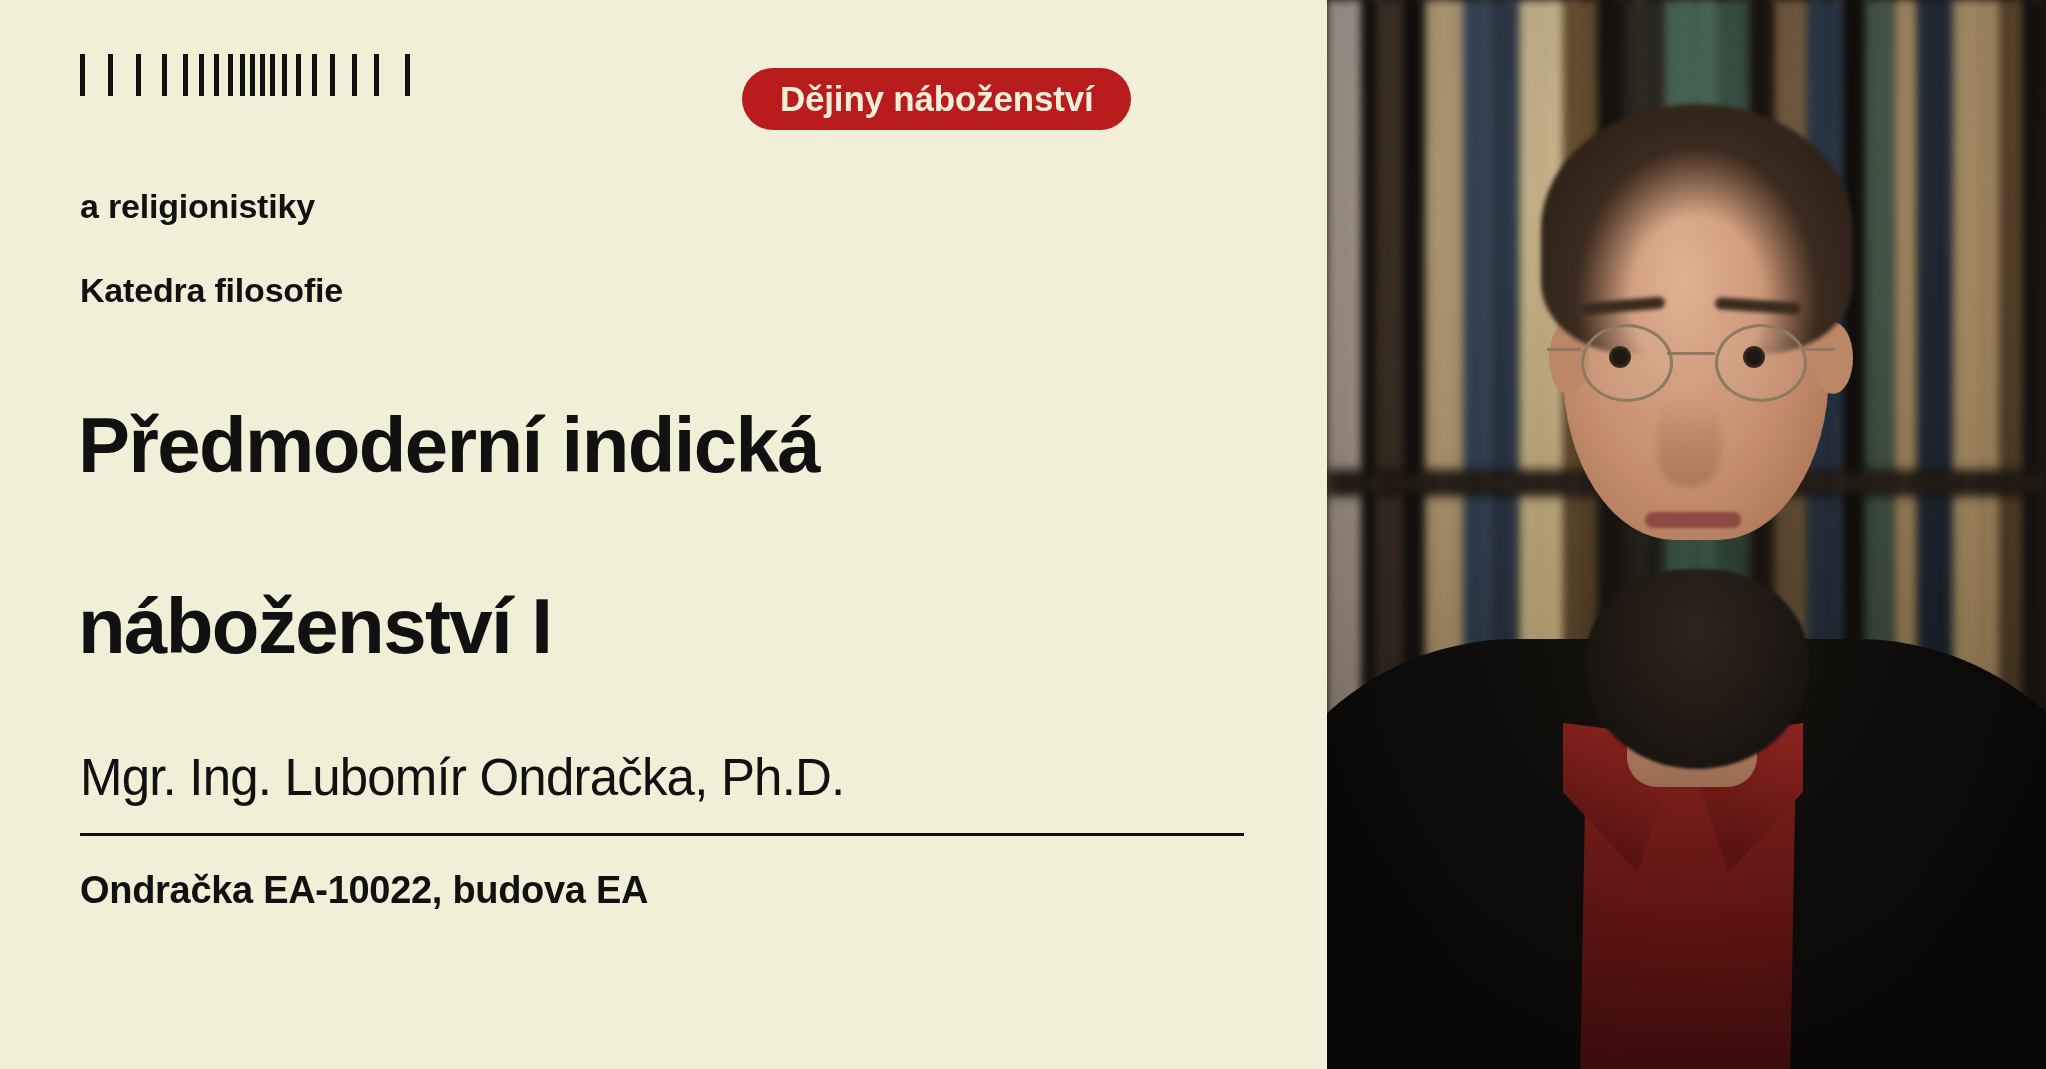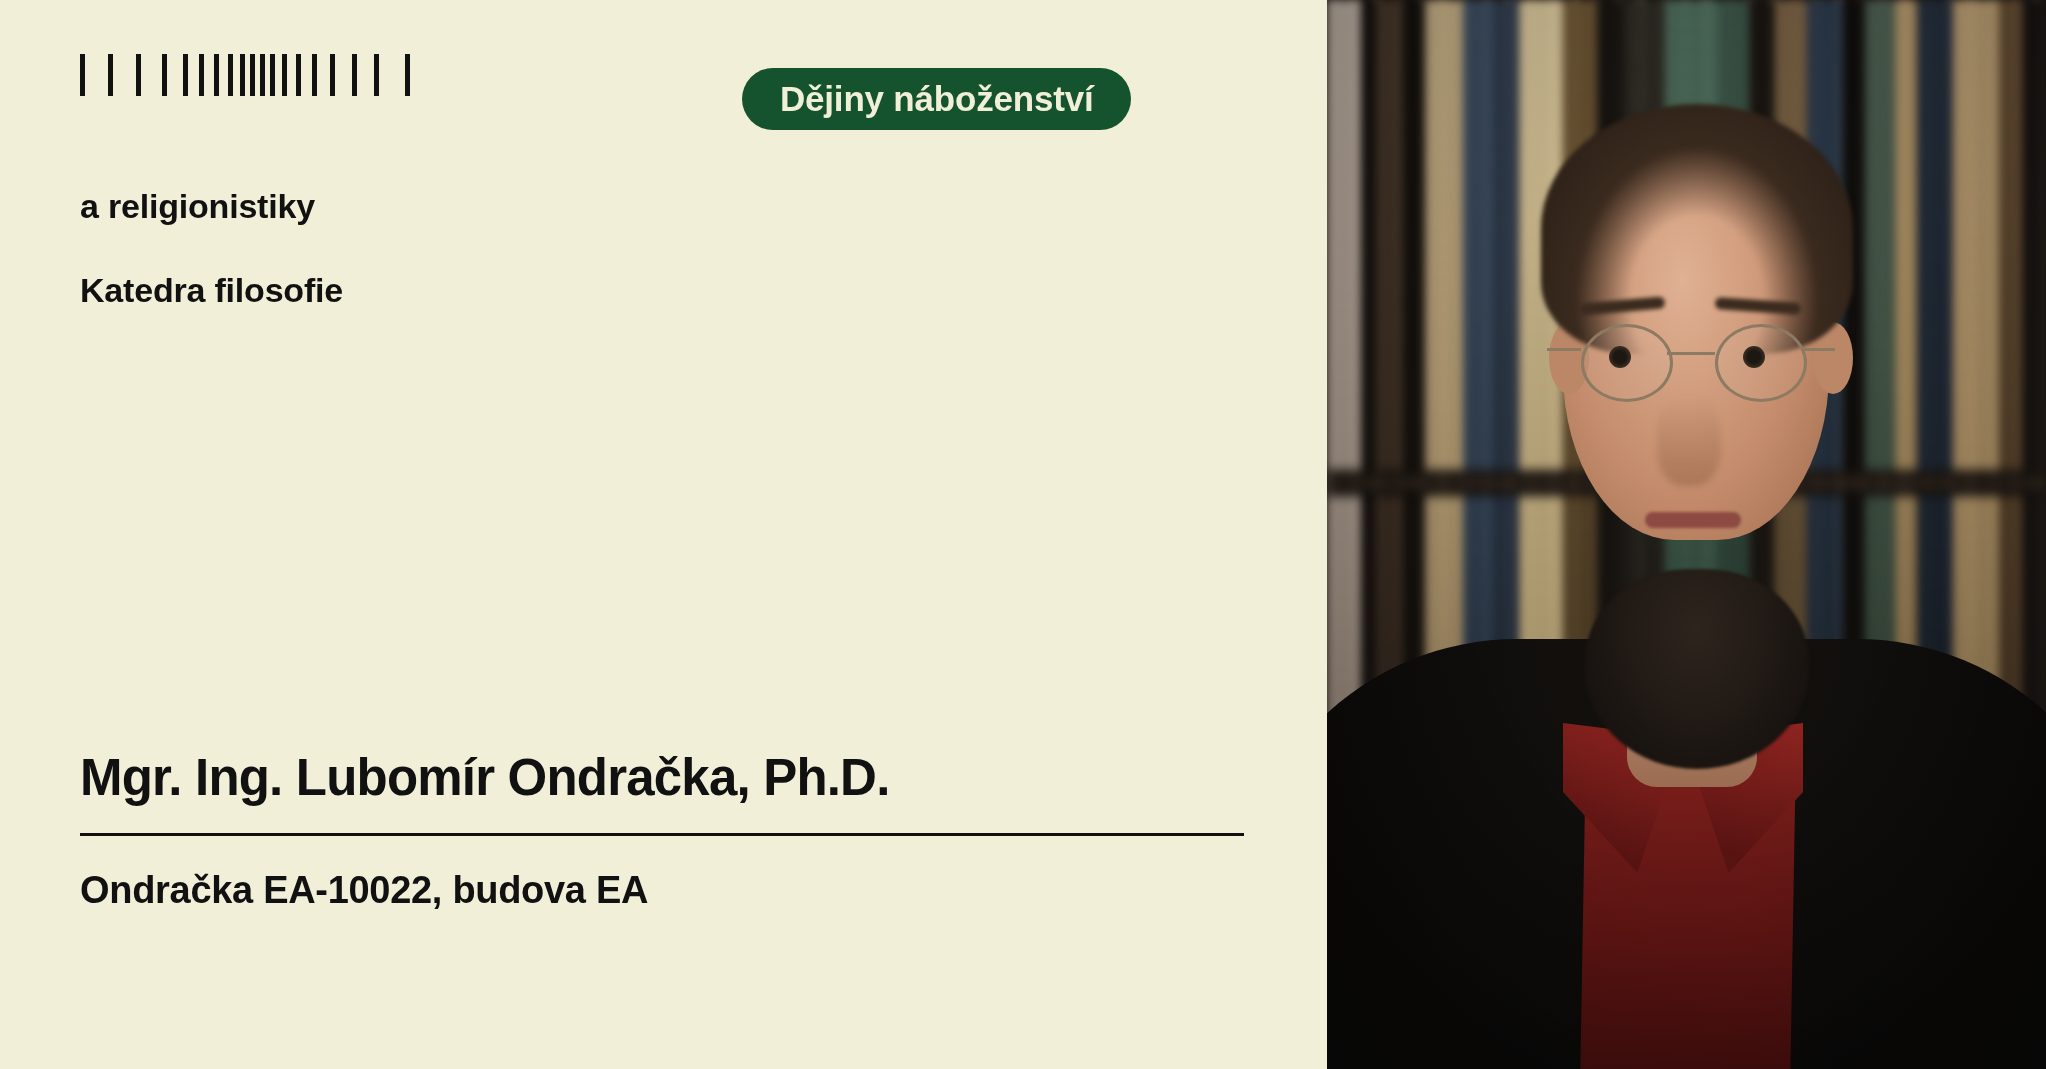--- a/index.html
+++ b/index.html
@@ -62,21 +62,21 @@
   
   .badge {
     position: absolute;
     left: 742px;
     top: 68px;
     height: 62px;
     display: flex;
     align-items: center;
     justify-content: center;
     padding: 0 38px;
-    background: #14532d;
+    background: #b91c1c;
     color: #f2efd9;
     border-radius: 34px;
     font-size: 35px;
     font-weight: bold;
     letter-spacing: -0.2px;
     box-sizing: border-box;
   }
 
   
   .main-title {
@@ -91,21 +91,21 @@
     letter-spacing: -1.6px;
     white-space: pre-line;
   }
 
   
   .speaker {
     position: absolute;
     left: 80px;
     top: 748px;
     font-size: 51px;
-    font-weight: bold;
+    font-weight: normal;
     color: #111111;
     letter-spacing: -0.8px;
     white-space: nowrap;
   }
 
   .divider {
     position: absolute;
     left: 80px;
     top: 833px;
     width: 1164px;
@@ -383,20 +383,24 @@
       </span>
     </div>
 
     <div class="dept-name">
       <span class="dept-line">a religionistiky</span>
       <span class="dept-line">Katedra filosofie</span>
     </div>
 
     <div class="badge">Dějiny náboženství</div>
 
+    <div class="main-title">
+      <span>Předmoderní indická</span><br>
+      <span>náboženství I</span>
+    </div>
 
     <div class="speaker">Mgr. Ing. Lubomír Ondračka, Ph.D.</div>
 
     <div class="divider"></div>
 
     <div class="details">
       <span class="details-line">Ondračka EA-10022, budova EA</span>
     </div>
 
   </div>

